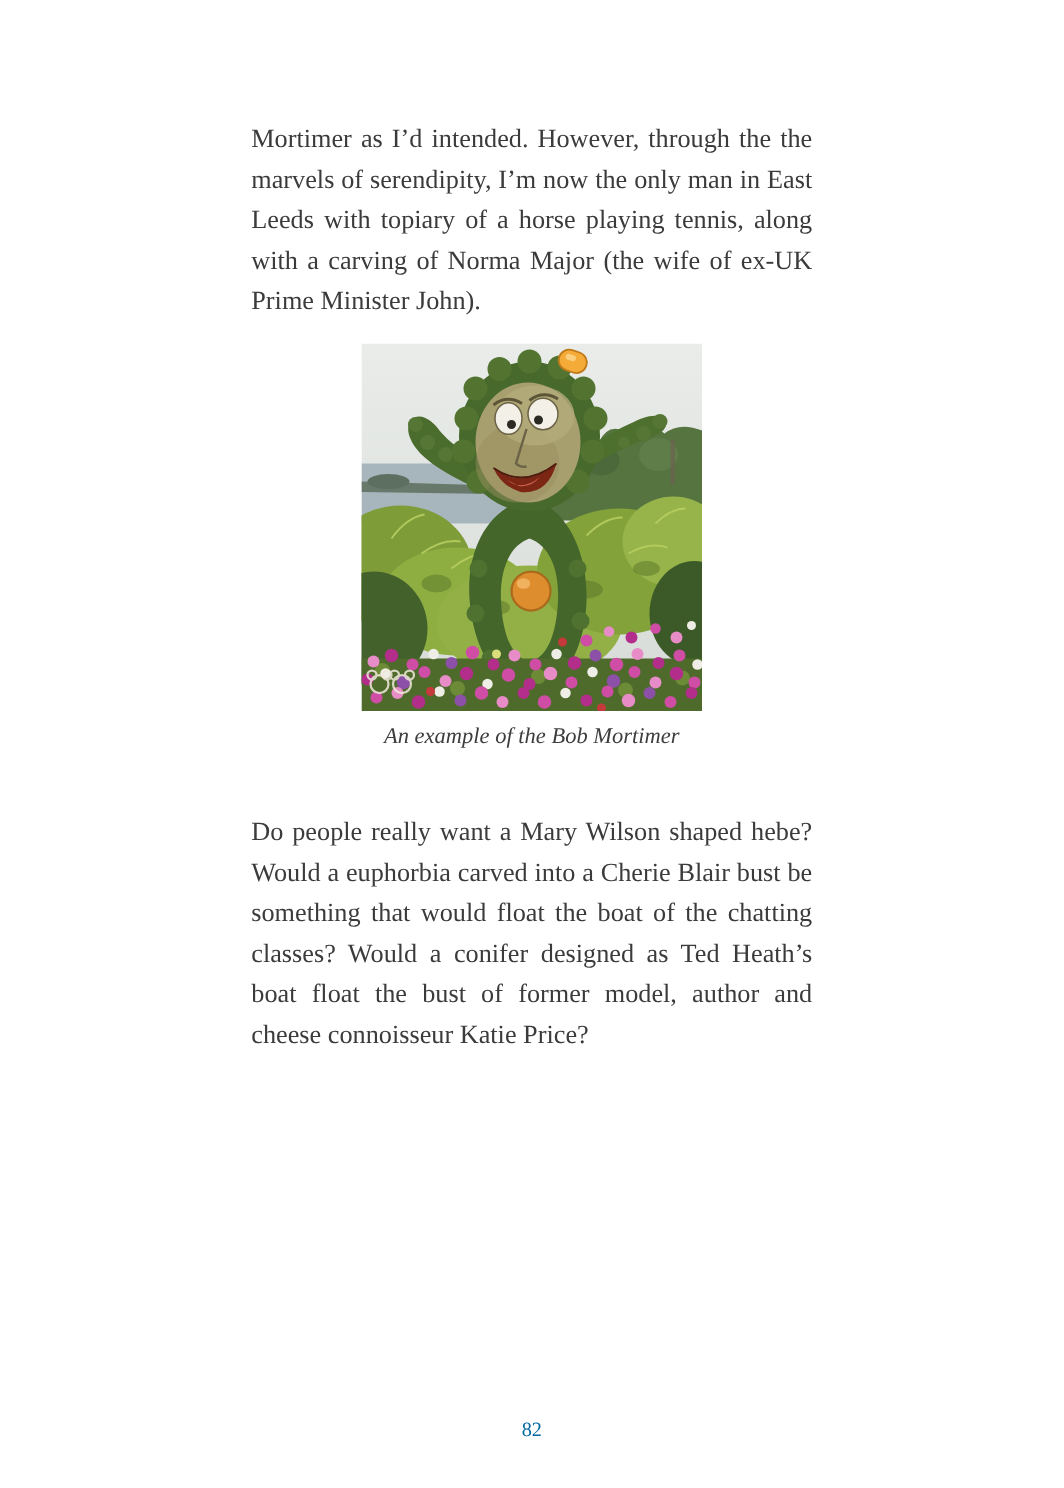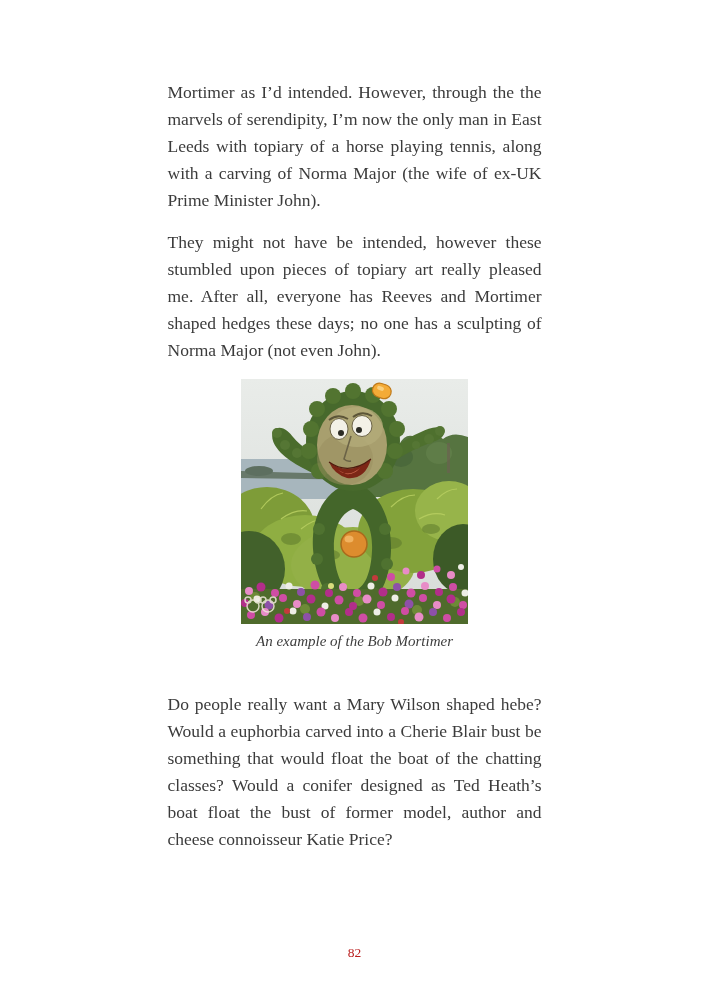--- a/index.html
+++ b/index.html
@@ -39,30 +39,29 @@
     line-height: 19px;
     color: #3d3d3d;
   }
   figcaption span { display: block; }
   .pagenum {
     position: absolute;
     left: 0; right: 0;
     bottom: 31px;
     text-align: center;
     font-size: 13.5px;
-    color: #b91c1c;
+    color: #0369a1;
   }
 </style>
 </head>
 <body>
 
 <div class="page">
 
   <p>Mortimer as I’d intended. However, through the the marvels of serendipity, I’m now the only man in East Leeds with topiary of a horse playing tennis, along with a carving of Norma Major (the wife of ex-UK Prime Minister John).</p>
-  <p>They might not have be intended, however these stumbled upon pieces of topiary art really pleased me. After all, everyone has Reeves and Mortimer shaped hedges these days; no one has a sculpting of Norma Major (not even John).</p>
 
   <figure>
     <svg class="photo" viewBox="0 0 227 245" xmlns="http://www.w3.org/2000/svg">
       <defs>
         <linearGradient id="sky" x1="0" y1="0" x2="0" y2="1">
           <stop offset="0" stop-color="#e9ece9"></stop>
           <stop offset="1" stop-color="#d7dbd8"></stop>
         </linearGradient>
       </defs>
 

